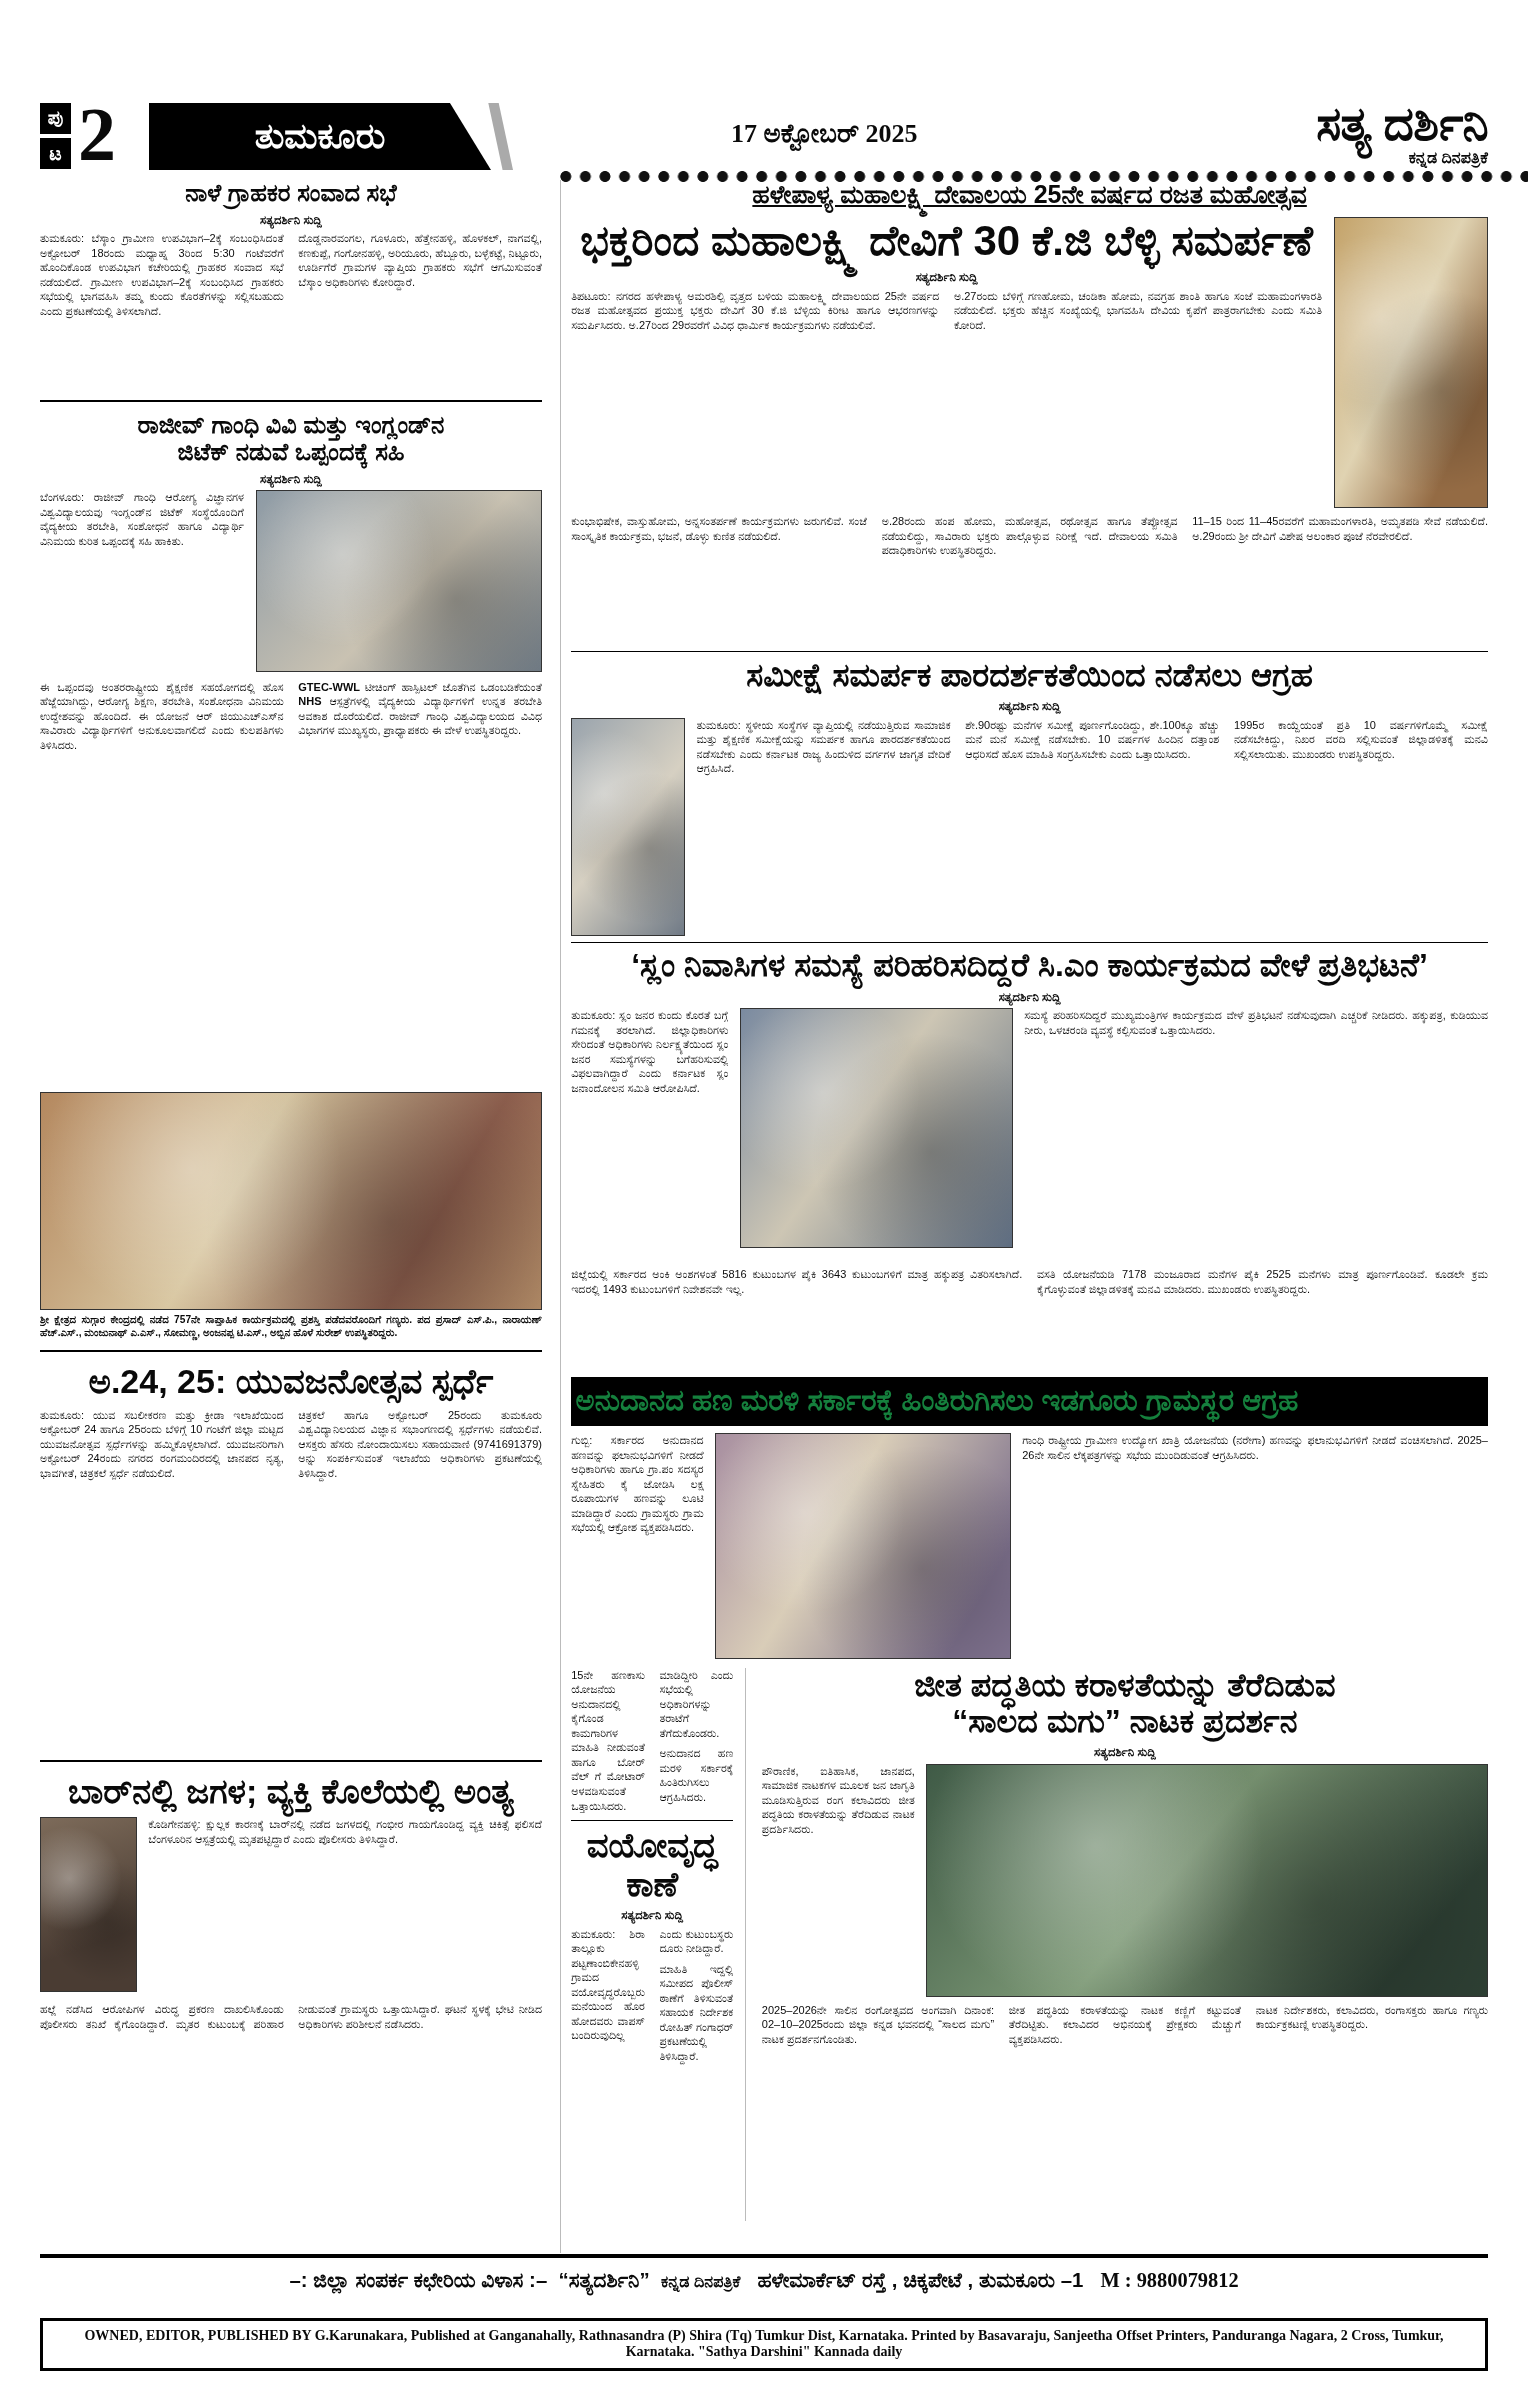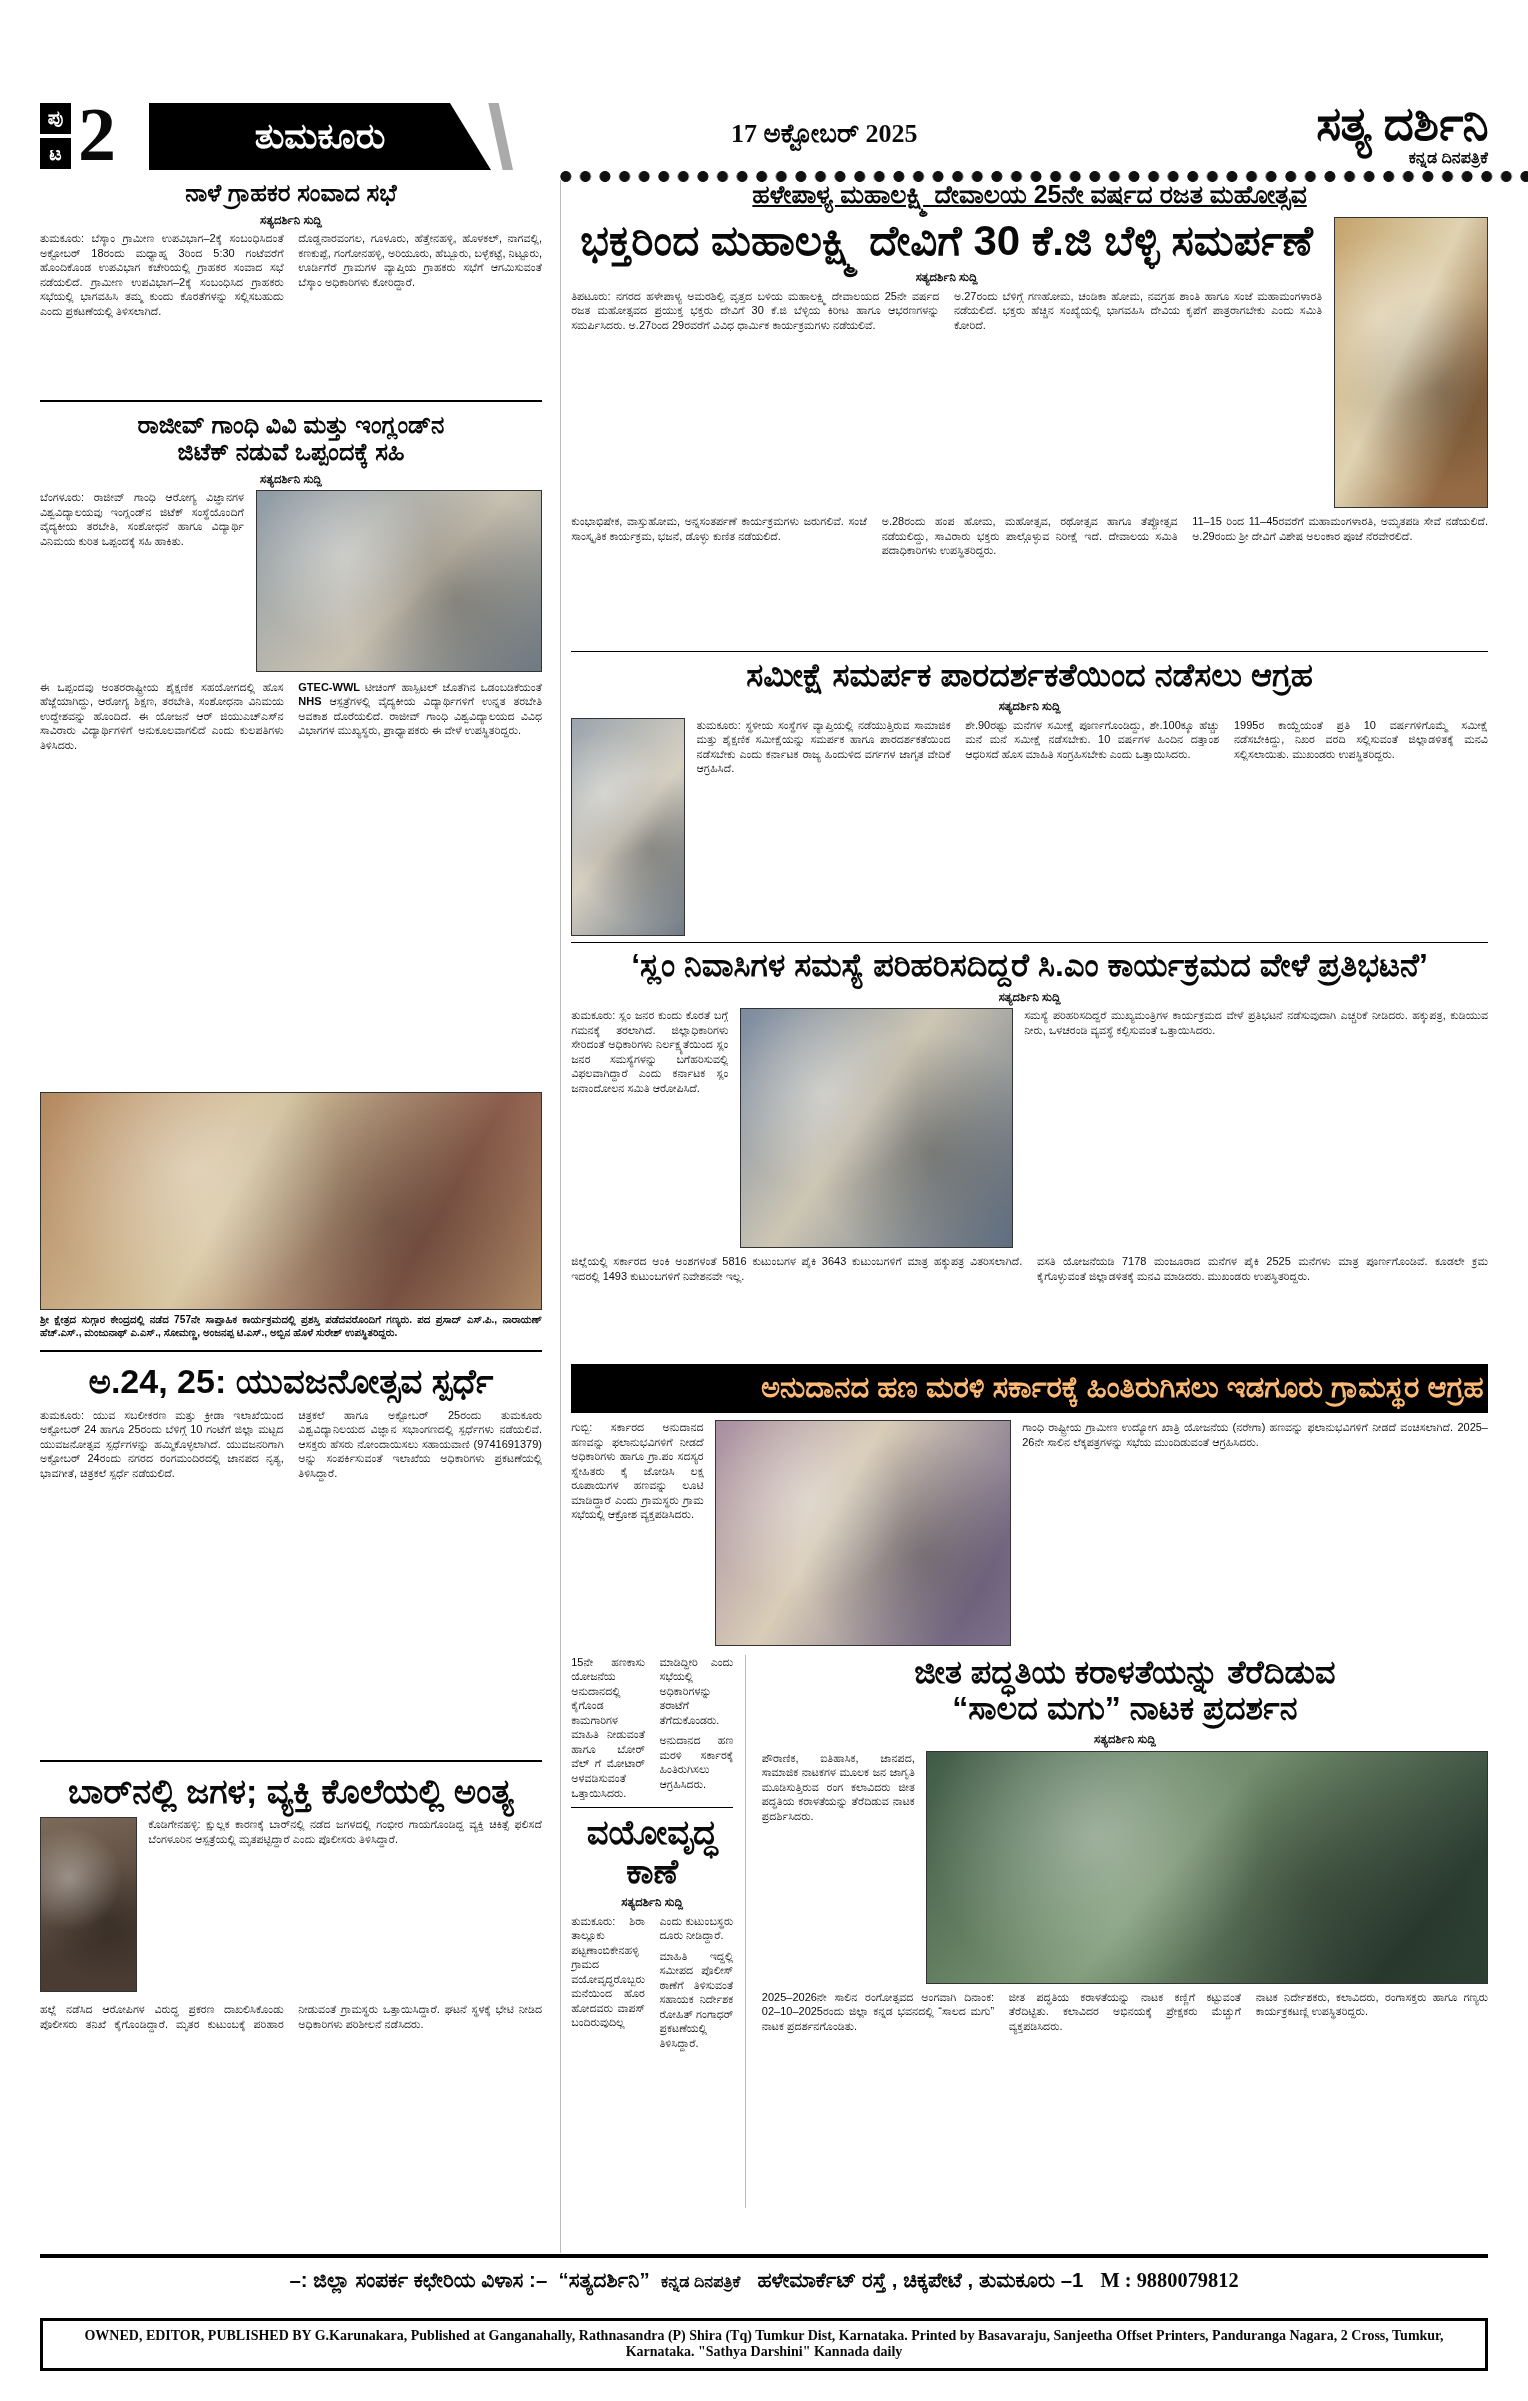--- a/index.html
+++ b/index.html
@@ -43,21 +43,21 @@
   .cols2{column-count:2;column-gap:14.6px;}
   .cols3{column-count:3;column-gap:14.6px;}
   .clip{overflow:hidden;}
 
   .photo{position:relative;background:#b7b2a8;border:0.7px solid #333;box-sizing:border-box;}
   .photo:before{content:"";position:absolute;inset:0;
      background:radial-gradient(circle at 30% 35%,rgba(255,255,255,.35),transparent 40%),
                 radial-gradient(circle at 70% 60%,rgba(0,0,0,.25),transparent 50%);}
   .caption{font-size:10.2px;font-weight:bold;line-height:1.25;text-align:justify;margin-top:4.4px;}
 
-  .barhead{background:#000;color:#fdba74;text-align:right;font-size:29px;font-weight:bold;
+  .barhead{background:#000;color:#15803d;text-align:left;font-size:29px;font-weight:bold;
            padding:8.7px 4.4px;line-height:1.1;}
 
   .row{display:flex;gap:11.6px;}
   .grow{flex:1 1 auto;min-width:0;}
 
   
   .footrule{position:absolute;left:40px;top:2254px;width:1448px;border-top:4.4px solid #000;}
   .contact{position:absolute;left:40px;top:2269px;width:1448px;text-align:center;font-size:20.4px;font-weight:bold;}
   .contact .mono{font-family:"Liberation Serif",serif;}
   .pubbox{position:absolute;left:40px;top:2318px;width:1448px;border:3.6px solid #000;padding:7.3px 5.8px;
@@ -196,21 +196,21 @@
         <div class="body clip" style="width:218px;height:240px">
           <p>ತುಮಕೂರು: ಸ್ಲಂ ಜನರ ಕುಂದು ಕೊರತೆ ಬಗ್ಗೆ ಗಮನಕ್ಕೆ ತರಲಾಗಿದೆ. ಜಿಲ್ಲಾಧಿಕಾರಿಗಳು ಸೇರಿದಂತೆ ಅಧಿಕಾರಿಗಳು ನಿರ್ಲಕ್ಷ್ಯತೆಯಿಂದ ಸ್ಲಂ ಜನರ ಸಮಸ್ಯೆಗಳನ್ನು ಬಗೆಹರಿಸುವಲ್ಲಿ ವಿಫಲವಾಗಿದ್ದಾರೆ ಎಂದು ಕರ್ನಾಟಕ ಸ್ಲಂ ಜನಾಂದೋಲನ ಸಮಿತಿ ಆರೋಪಿಸಿದೆ.</p>
         </div>
         <div style="width:378px">
           <div class="photo" style="height:240px;background:linear-gradient(125deg,#7a8aa0,#cdc6b4 45%,#5d6c80)"></div>
         </div>
         <div class="body cols1 grow clip" style="height:240px">
           <p>ಸಮಸ್ಯೆ ಪರಿಹರಿಸದಿದ್ದರೆ ಮುಖ್ಯಮಂತ್ರಿಗಳ ಕಾರ್ಯಕ್ರಮದ ವೇಳೆ ಪ್ರತಿಭಟನೆ ನಡೆಸುವುದಾಗಿ ಎಚ್ಚರಿಕೆ ನೀಡಿದರು. ಹಕ್ಕುಪತ್ರ, ಕುಡಿಯುವ ನೀರು, ಒಳಚರಂಡಿ ವ್ಯವಸ್ಥೆ ಕಲ್ಪಿಸುವಂತೆ ಒತ್ತಾಯಿಸಿದರು.</p>
         </div>
       </div>
-      <div class="body cols2 clip" style="height:102px;margin-top:6px">
+      <div class="body cols2 clip" style="height:102px;margin-top:19px">
         <p>ಜಿಲ್ಲೆಯಲ್ಲಿ ಸರ್ಕಾರದ ಅಂಕಿ ಅಂಶಗಳಂತೆ 5816 ಕುಟುಂಬಗಳ ಪೈಕಿ 3643 ಕುಟುಂಬಗಳಿಗೆ ಮಾತ್ರ ಹಕ್ಕುಪತ್ರ ವಿತರಿಸಲಾಗಿದೆ. ಇದರಲ್ಲಿ 1493 ಕುಟುಂಬಗಳಿಗೆ ನಿವೇಶನವೇ ಇಲ್ಲ.</p>
         <p>ವಸತಿ ಯೋಜನೆಯಡಿ 7178 ಮಂಜೂರಾದ ಮನೆಗಳ ಪೈಕಿ 2525 ಮನೆಗಳು ಮಾತ್ರ ಪೂರ್ಣಗೊಂಡಿವೆ. ಕೂಡಲೇ ಕ್ರಮ ಕೈಗೊಳ್ಳುವಂತೆ ಜಿಲ್ಲಾಡಳಿತಕ್ಕೆ ಮನವಿ ಮಾಡಿದರು. ಮುಖಂಡರು ಉಪಸ್ಥಿತರಿದ್ದರು.</p>
       </div>
     </div>
 
     <div class="barhead" style="margin-top:7.3px">ಅನುದಾನದ ಹಣ ಮರಳಿ ಸರ್ಕಾರಕ್ಕೆ ಹಿಂತಿರುಗಿಸಲು ಇಡಗೂರು ಗ್ರಾಮಸ್ಥರ ಆಗ್ರಹ</div>
     <div>
       <div class="row" style="margin-top:7.3px">
         <div class="body clip" style="width:196px;height:226px">
           <p>ಗುಬ್ಬಿ: ಸರ್ಕಾರದ ಅನುದಾನದ ಹಣವನ್ನು ಫಲಾನುಭವಿಗಳಿಗೆ ನೀಡದೆ ಅಧಿಕಾರಿಗಳು ಹಾಗೂ ಗ್ರಾ.ಪಂ ಸದಸ್ಯರ ಸ್ನೇಹಿತರು ಕೈ ಜೋಡಿಸಿ ಲಕ್ಷ ರೂಪಾಯಿಗಳ ಹಣವನ್ನು ಲೂಟಿ ಮಾಡಿದ್ದಾರೆ ಎಂದು ಗ್ರಾಮಸ್ಥರು ಗ್ರಾಮ ಸಭೆಯಲ್ಲಿ ಆಕ್ರೋಶ ವ್ಯಕ್ತಪಡಿಸಿದರು.</p>

